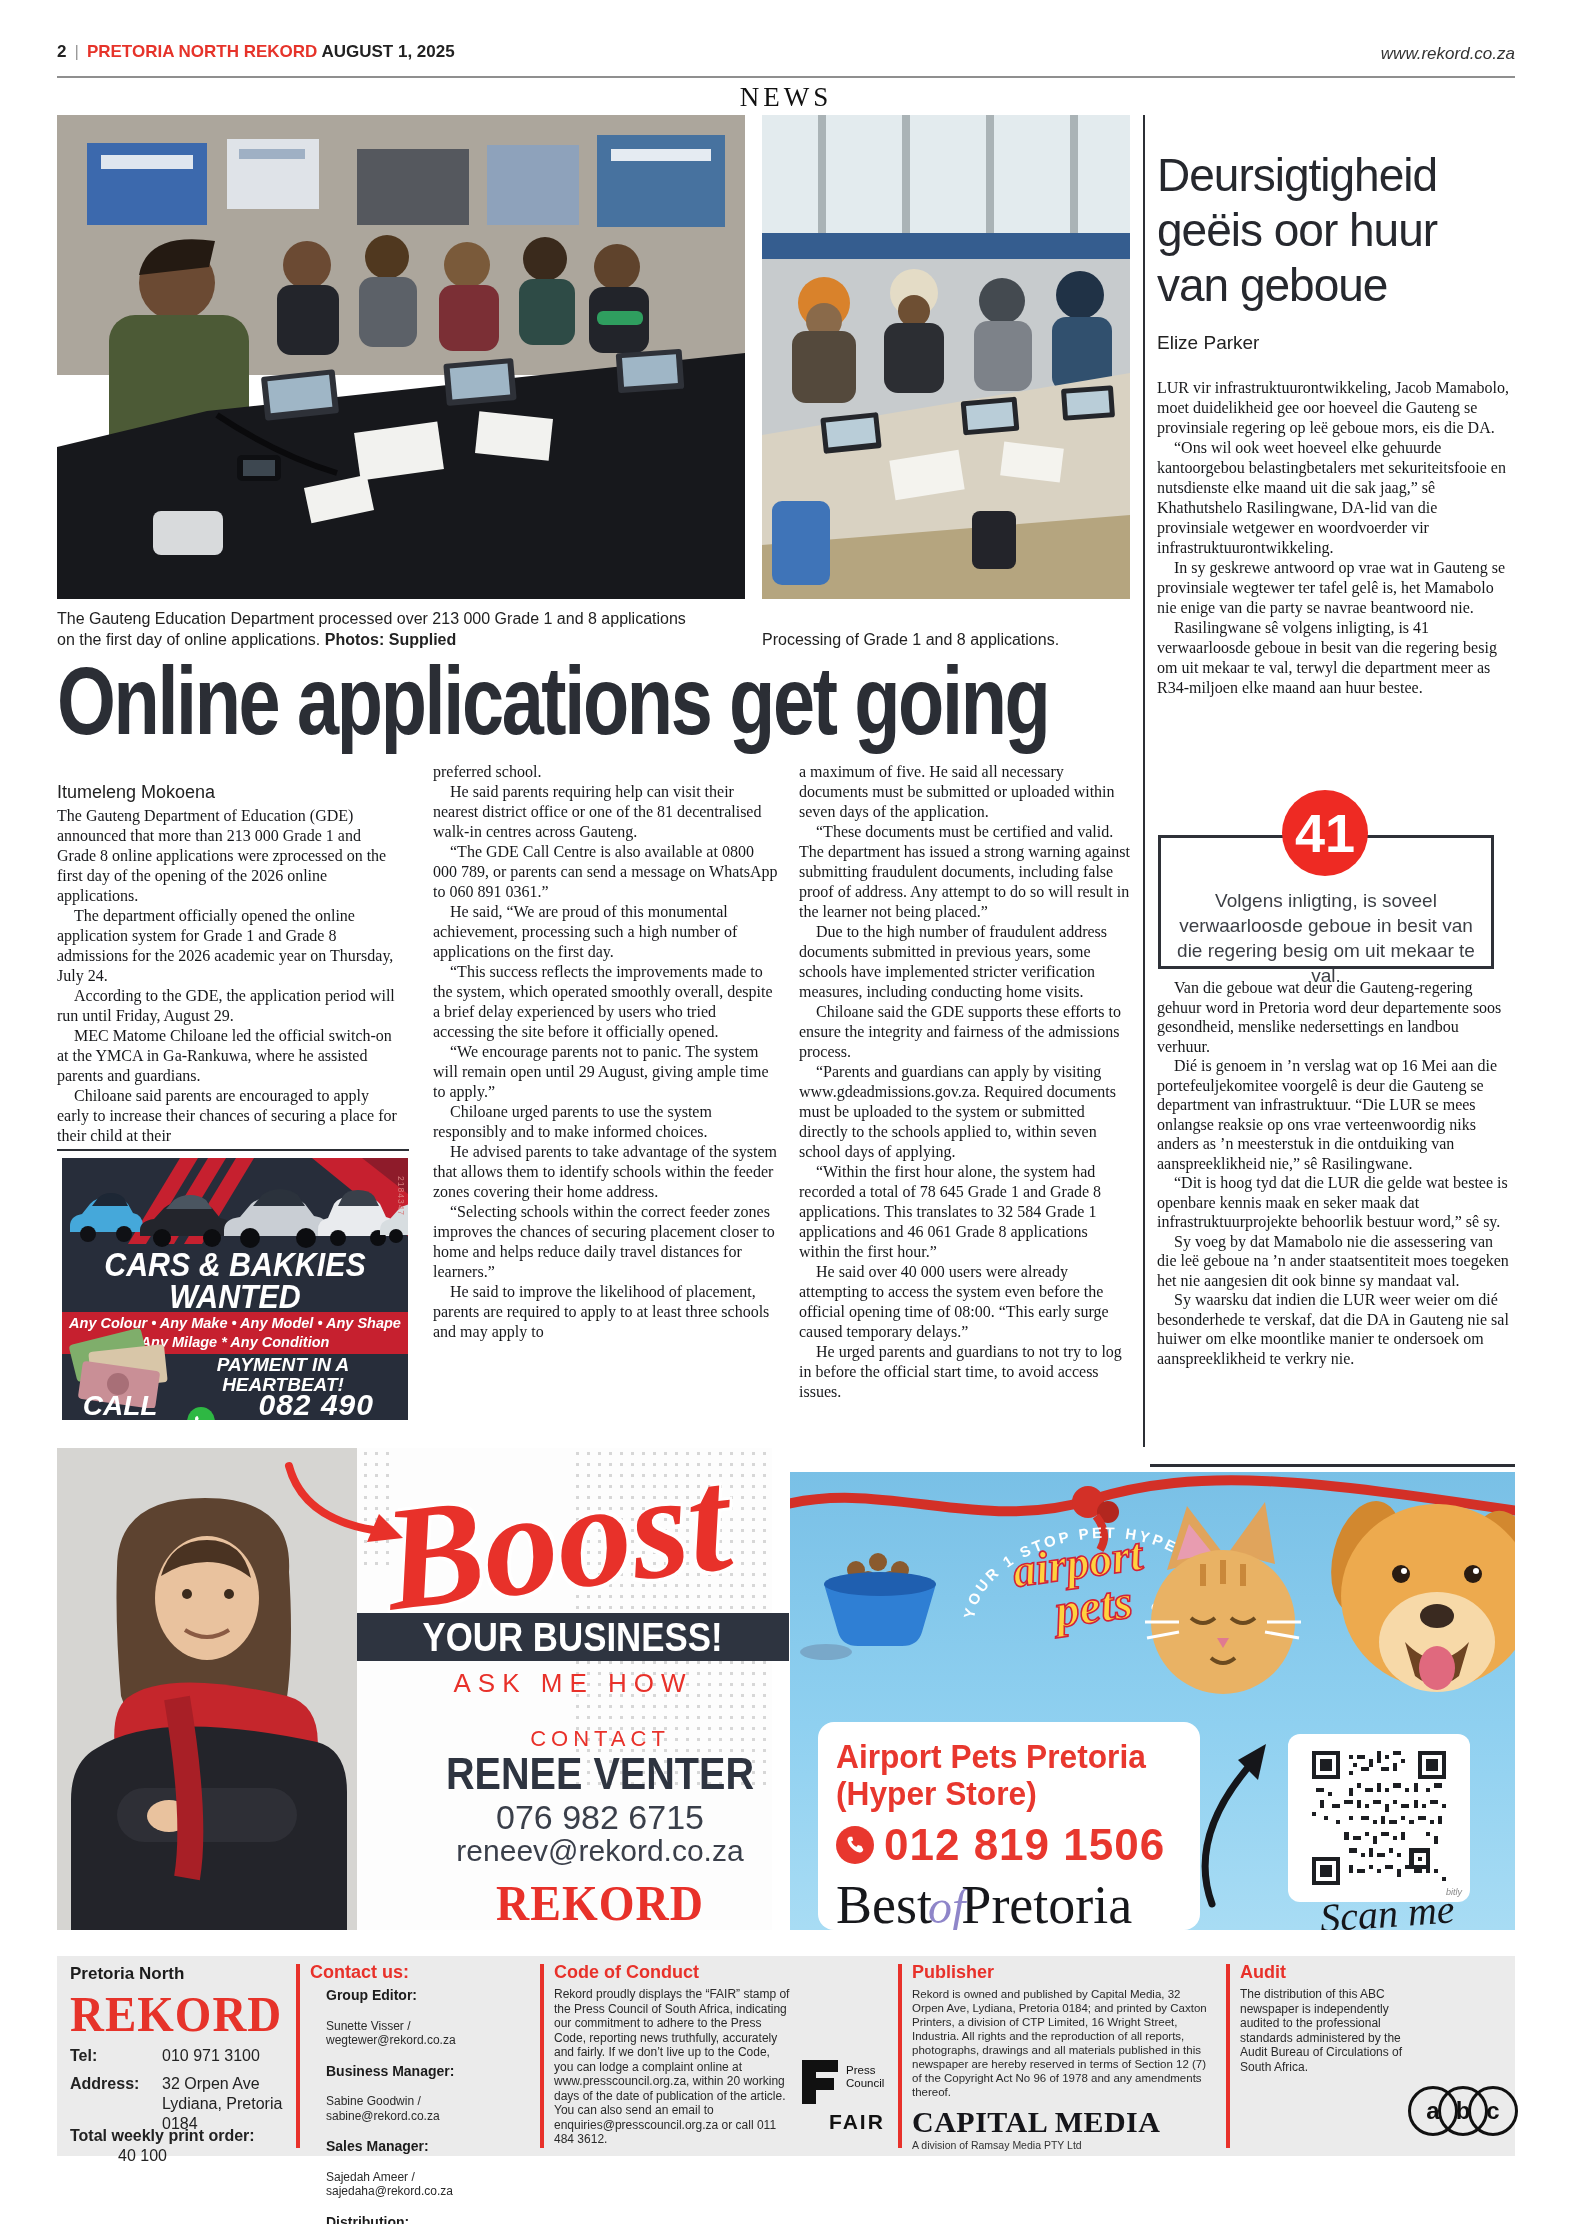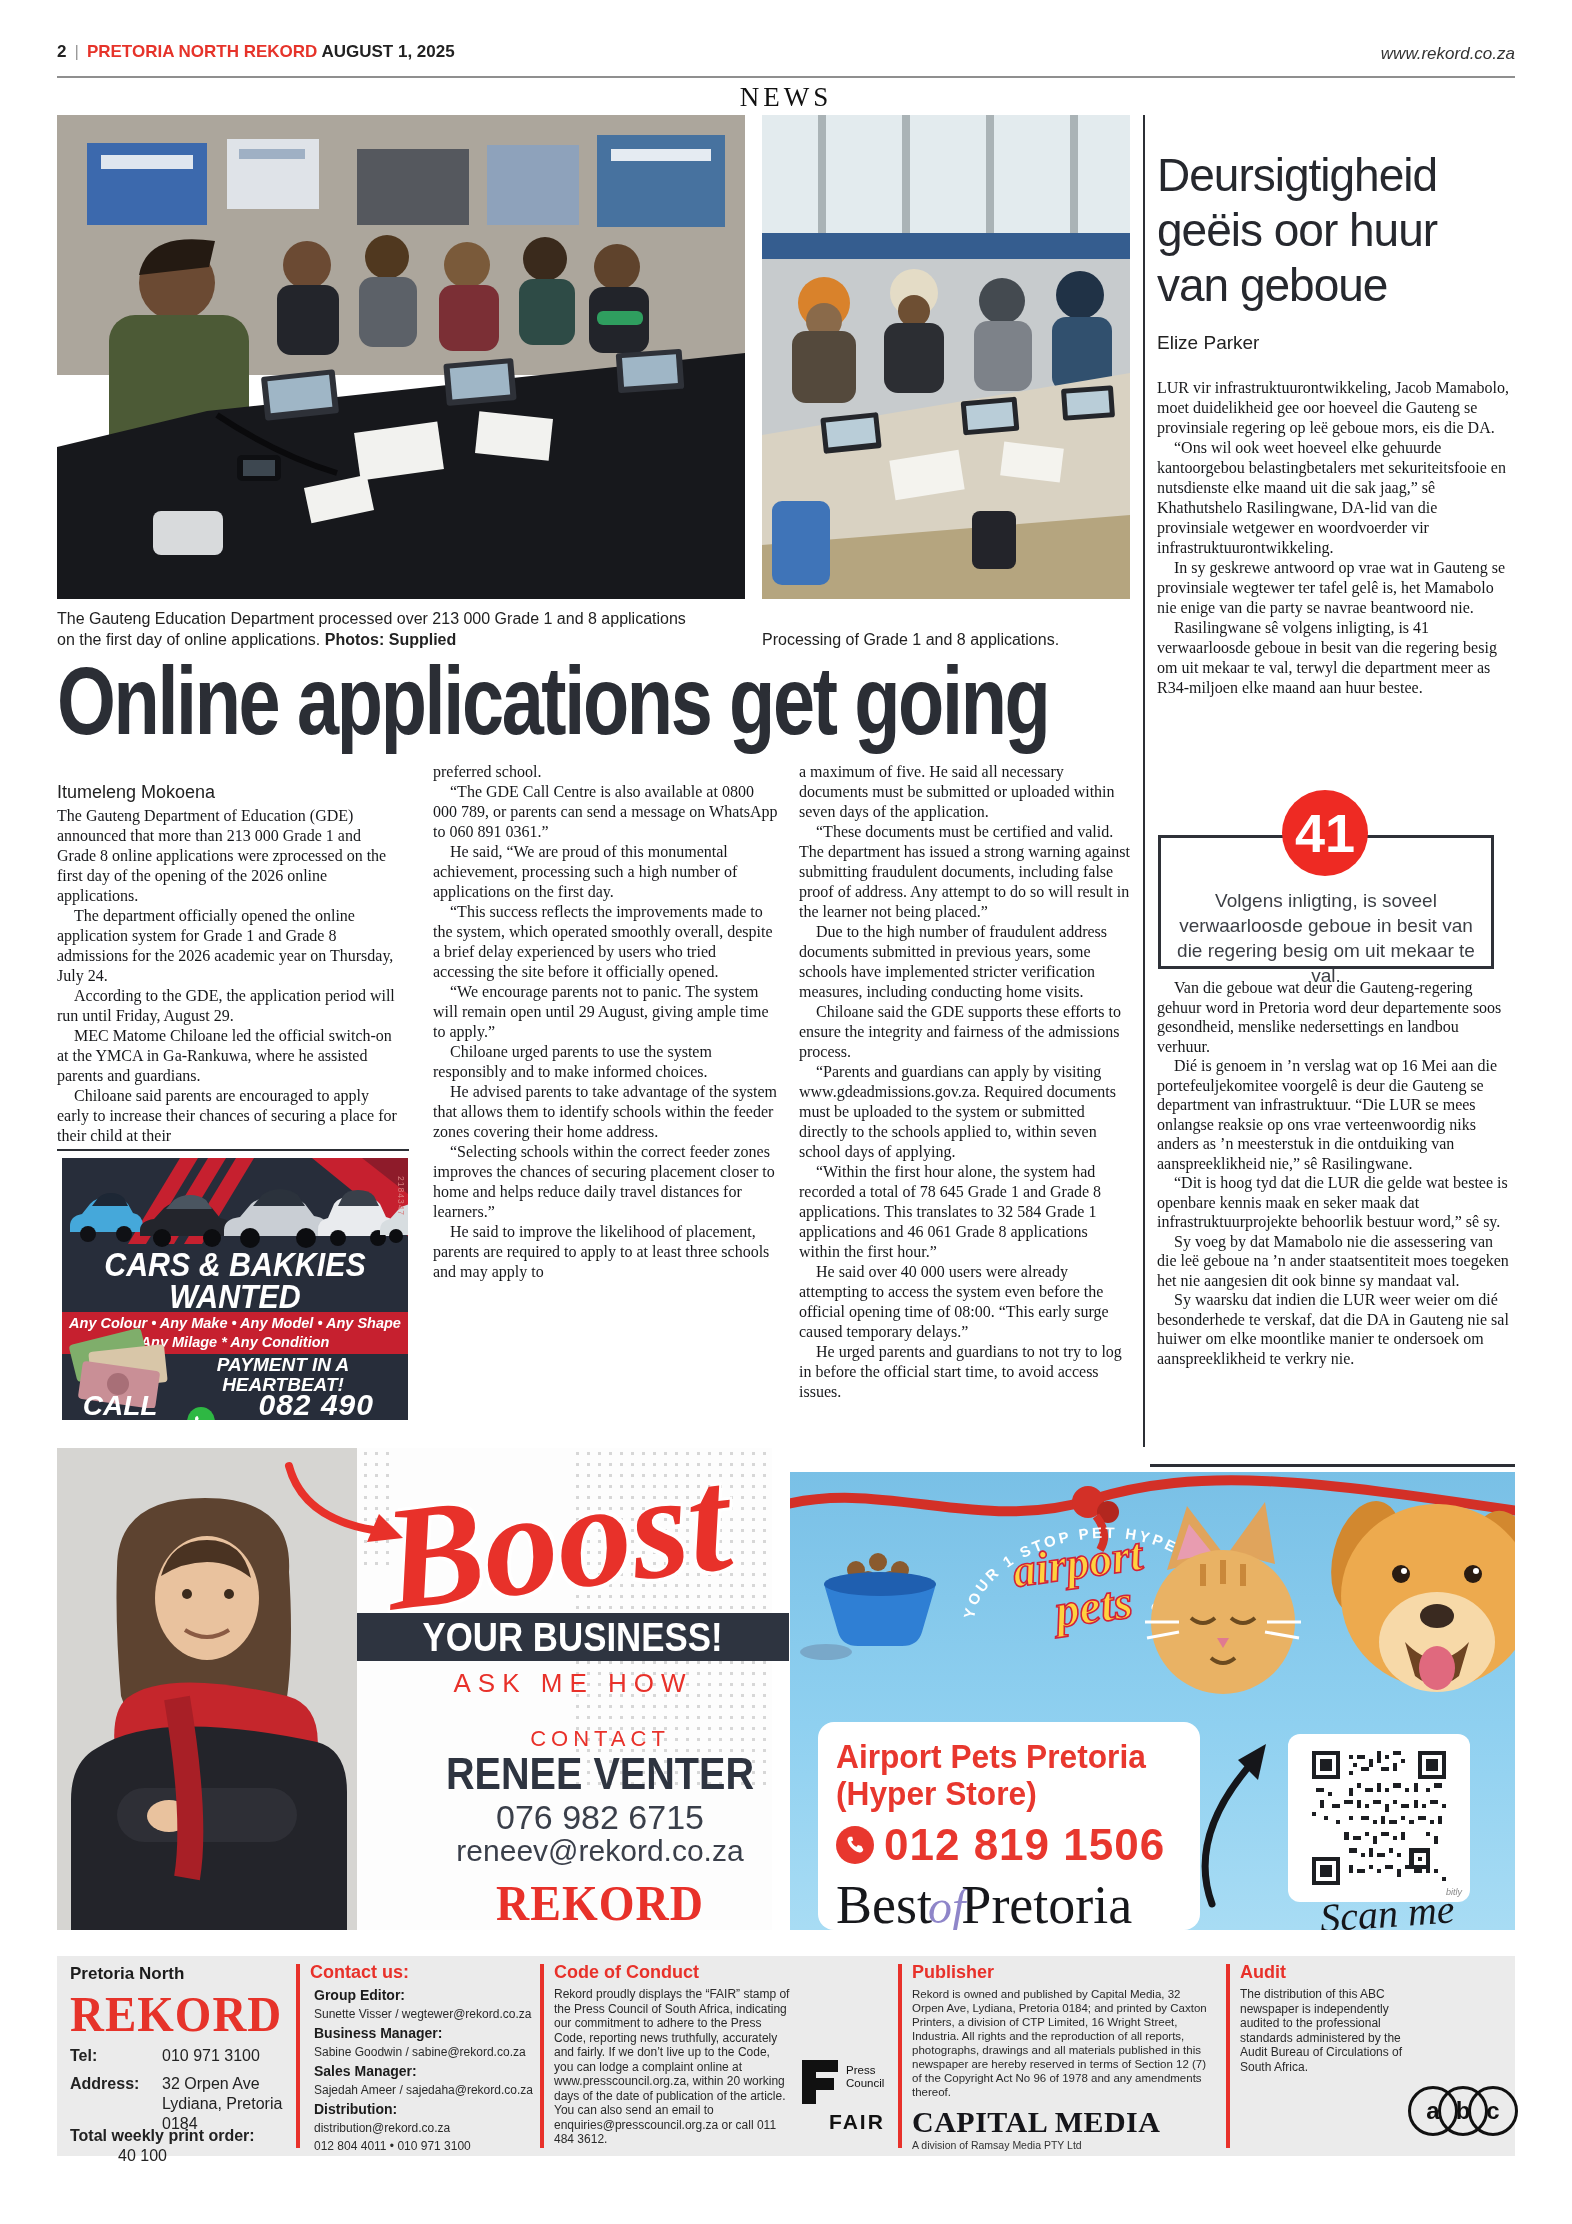--- a/index.html
+++ b/index.html
@@ -72,21 +72,21 @@
   .bestof{font-family:"Liberation Serif",serif;color:#17181c;font-size:54px;line-height:54px;white-space:nowrap;}
   .bestof .of{font-style:italic;color:#8f86c9;font-size:48px;margin:0 -4px;}
   .qr-box{background:#fff;border-radius:12px;display:flex;align-items:center;justify-content:center;position:relative;}
   .bitly{position:absolute;right:8px;bottom:5px;font-size:9px;color:#888;font-style:italic;}
   .scanme{font-family:"Liberation Serif",serif;font-style:italic;font-size:40px;color:#15161a;transform:rotate(-4deg);white-space:nowrap;}
   
   .footer-bg{background:#ebebeb;}
   .fbar{background:#e8312a;width:4px;}
   .fhead{color:#e8312a;font-weight:bold;font-size:18px;margin:0 0 4px;}
   .ftext{font-size:12px;line-height:14.5px;color:#2a2a2a;}
-  .flines p{margin:4px;font-size:12px;line-height:14.5px;color:#2a2a2a;}
+  .flines p{margin:16px;font-size:12px;line-height:14.5px;color:#2a2a2a;}
   .flines p.fb{font-weight:bold;font-size:14px;margin-top:5px;color:#1c1c1c;}
   .masthead-top{font-size:17px;font-weight:bold;color:#1c1c1c;}
   .masthead{font-family:"Liberation Serif",serif;font-weight:bold;font-size:47px;color:#e6332a;letter-spacing:1px;transform:scale(1,1.1);transform-origin:0 0;white-space:nowrap;}
   .frow{font-size:16px;line-height:20px;color:#222;}
   .frow b{display:inline-block;width:92px;}
   .capital{font-family:"Liberation Serif",serif;font-weight:bold;font-size:30px;color:#15151a;letter-spacing:.5px;}
   .capital-sub{font-size:10.5px;color:#333;}
   .abc-c{position:absolute;width:44px;height:44px;border:3px solid #111;border-radius:50%;background:transparent;
          display:flex;align-items:center;justify-content:center;font-weight:bold;font-size:24px;color:#111;}
   .fair-t{font-size:11.5px;line-height:13px;color:#111;}
@@ -205,20 +205,21 @@
 
   <div class="abs bodycol" style="left:57px;top:806px;width:345px;">
       <p class="ni">The Gauteng Department of Education (GDE) announced that more than 213 000 Grade 1 and Grade 8 online applications were zprocessed on the first day of the opening of the 2026 online applications.</p>
       <p>The department officially opened the online application system for Grade 1 and Grade 8 admissions for the 2026 academic year on Thursday, July 24.</p>
       <p>According to the GDE, the application period will run until Friday, August 29.</p>
       <p>MEC Matome Chiloane led the official switch-on at the YMCA in Ga-Rankuwa, where he assisted parents and guardians.</p>
       <p>Chiloane said parents are encouraged to apply early to increase their chances of securing a place for their child at their</p>
     </div>
   <div class="abs bodycol" style="left:433px;top:762px;width:345px;">
       <p class="ni">preferred school.</p>
+      <p>He said parents requiring help can visit their nearest district office or one of the 81 decentralised walk-in centres across Gauteng.</p>
       <p>“The GDE Call Centre is also available at 0800 000 789, or parents can send a message on WhatsApp to 060 891 0361.”</p>
       <p>He said, “We are proud of this monumental achievement, processing such a high number of applications on the first day.</p>
       <p>“This success reflects the improvements made to the system, which operated smoothly overall, despite a brief delay experienced by users who tried accessing the site before it officially opened.</p>
       <p>“We encourage parents not to panic. The system will remain open until 29 August, giving ample time to apply.”</p>
       <p>Chiloane urged parents to use the system responsibly and to make informed choices.</p>
       <p>He advised parents to take advantage of the system that allows them to identify schools within the feeder zones covering their home address.</p>
       <p>“Selecting schools within the correct feeder zones improves the chances of securing placement closer to home and helps reduce daily travel distances for learners.”</p>
       <p>He said to improve the likelihood of placement, parents are required to apply to at least three schools and may apply to</p>
     </div>
   <div class="abs bodycol" style="left:799px;top:762px;width:332px;">

